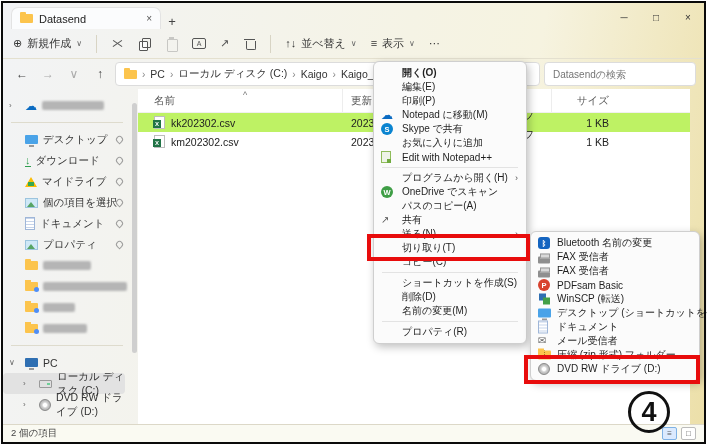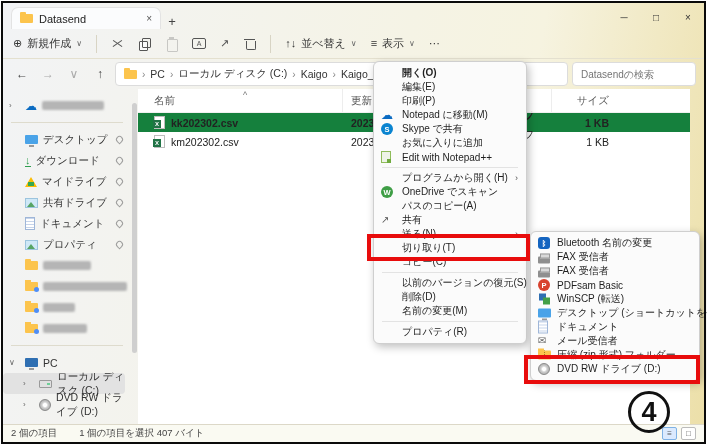--- a/index.html
+++ b/index.html
@@ -28,21 +28,21 @@
   .dd { font-size:8px; color:#666; }
   .disabled { opacity:.35; }
 
   
   .addressbar { height:30px; display:flex; align-items:center; gap:4px; padding:0 8px; }
   .nav { width:22px; text-align:center; font-size:12px; color:#444; }
   .nav.dim { color:#aaa; }
   .crumbbar { flex:1; height:24px; background:#fff; border:1px solid #dcdcdc; border-radius:4px;
     display:flex; align-items:center; gap:3px; padding:0 8px; font-size:10.5px; color:#333; }
   .crumb-sep { color:#888; font-size:10px; padding:0 2px; }
-  .searchbox { width:124px; height:24px; background:#fff; border:1px solid #dcdcdc; border-radius:4px;
+  .searchbox { width:152px; height:24px; background:#fff; border:1px solid #dcdcdc; border-radius:4px;
     font-size:10px; color:#8a8a8a; padding:0 8px; font-family:inherit; outline:none; }
 
   
   .main { position:absolute; top:86px; left:0; right:14px; bottom:18px; display:flex; background:transparent; }
   .sidebar { width:128px; padding-top:6px; font-size:10.5px; color:#333; flex:none; }
   .srow { height:21px; display:flex; align-items:center; gap:5px; padding-left:22px; position:relative; }
   .srow .exp { position:absolute; left:6px; font-size:8px; color:#666; }
   .srow .pin { position:absolute; right:8px; width:7px; height:7px; border:1px solid #8a8a8a;
     border-radius:50% 50% 50% 0; transform:rotate(-45deg); opacity:.8; }
   .srow.sel { background:#e2e2e2; border-radius:4px; margin-right:6px; }
@@ -52,21 +52,21 @@
   .scrollthumb { position:absolute; top:14px; left:1px; width:5px; height:250px; background:#cfcfcf; border-radius:3px; }
 
   .filearea { flex:1; background:#fff; font-size:10.5px; }
   .fhead { height:24px; display:flex; align-items:center; color:#555; border-bottom:1px solid #f0f0f0; position:relative; }
   .fcol-name { width:205px; padding-left:16px; position:relative; border-right:1px solid #ededed; height:100%; display:flex; align-items:center; }
   .fcol-date { width:150px; padding-left:8px; border-right:1px solid #ededed; height:100%; display:flex; align-items:center; }
   .fcol-type { width:58px; padding-left:6px; height:100%; display:flex; align-items:center; }
   .fcol-size { width:66px; justify-content:flex-end; padding-right:8px; border-left:1px solid #ededed; height:100%; display:flex; align-items:center; }
   .sortcaret { position:absolute; left:105px; top:1px; font-size:9px; color:#777; }
   .frow { height:19px; display:flex; align-items:center; color:#222; }
-  .frow.sel { background:#15803d;font-weight:bold; }
+  .frow.sel { background:#bef264; }
   .frow .fcol-name,.frow .fcol-date,.frow .fcol-type,.frow .fcol-size { border:none; }
   .fname { display:flex; align-items:center; gap:6px; }
 
   
   .statusbar { position:absolute; left:0; right:0; bottom:0; height:18px; border-top:1px solid #dcd8c8;
     display:flex; align-items:center; gap:22px; font-size:9.5px; color:#444; padding:0 8px; background:#fafaf2; }
   .viewtoggles { margin-left:auto; display:flex; gap:4px; align-items:center; }
   .vt { width:15px; height:13px; border:1px solid #bbb; border-radius:2px; display:flex; align-items:center;
     justify-content:center; font-size:8px; color:#555; background:#fff; }
   .vt.active { background:#dbeafe; border-color:#7fb2e5; }
@@ -229,21 +229,21 @@
         <span>ダウンロード</span>
         <span class="pin"></span>
       </div>
       <div class="srow">
         <span class="fi i-tri g"></span>
         <span>マイドライブ</span>
         <span class="pin"></span>
       </div>
       <div class="srow">
         <span class="fi i-pic"></span>
-        <span>共有ドライブ</span>
+        <span>個の項目を選択</span>
         <span class="pin"></span>
       </div>
       <div class="srow">
         <span class="fi i-page"></span>
         <span>ドキュメント</span>
         <span class="pin"></span>
       </div>
       <div class="srow">
         <span class="fi i-pic"></span>
         <span>プロパティ</span>
@@ -321,21 +321,20 @@
           </div>
         <div class="fcol-date">2023</div>
         <div class="fcol-type">CSV ファ...</div>
         <div class="fcol-size">1 KB</div>
       </div>
     </div>
   </div>
 
   <div class="statusbar">
     <span>2 個の項目</span>
-    <span>1 個の項目を選択 407 バイト</span>
     <div class="viewtoggles">
       <span class="vt active">≡</span>
       <span class="vt">□</span>
     </div>
   </div>
 </div>
 
 <div class="menu context-menu">
   <div class="mi bold">
       <span>開く(O)</span>
@@ -382,21 +381,21 @@
     <span class="arrow">›</span>
     </div>
   <div class="mi">
       <span>切り取り(T)</span>
     </div>
   <div class="mi">
       <span>コピー(C)</span>
     </div>
   <div class="m-sep"></div>
   <div class="mi">
-      <span>以前のバージョンの復元(S)</span>
+      <span>ショートカットを作成(S)</span>
     </div>
   <div class="mi">
       <span>削除(D)</span>
     </div>
   <div class="mi">
       <span>名前の変更(M)</span>
     </div>
   <div class="m-sep"></div>
   <div class="mi">
       <span>プロパティ(R)</span>

